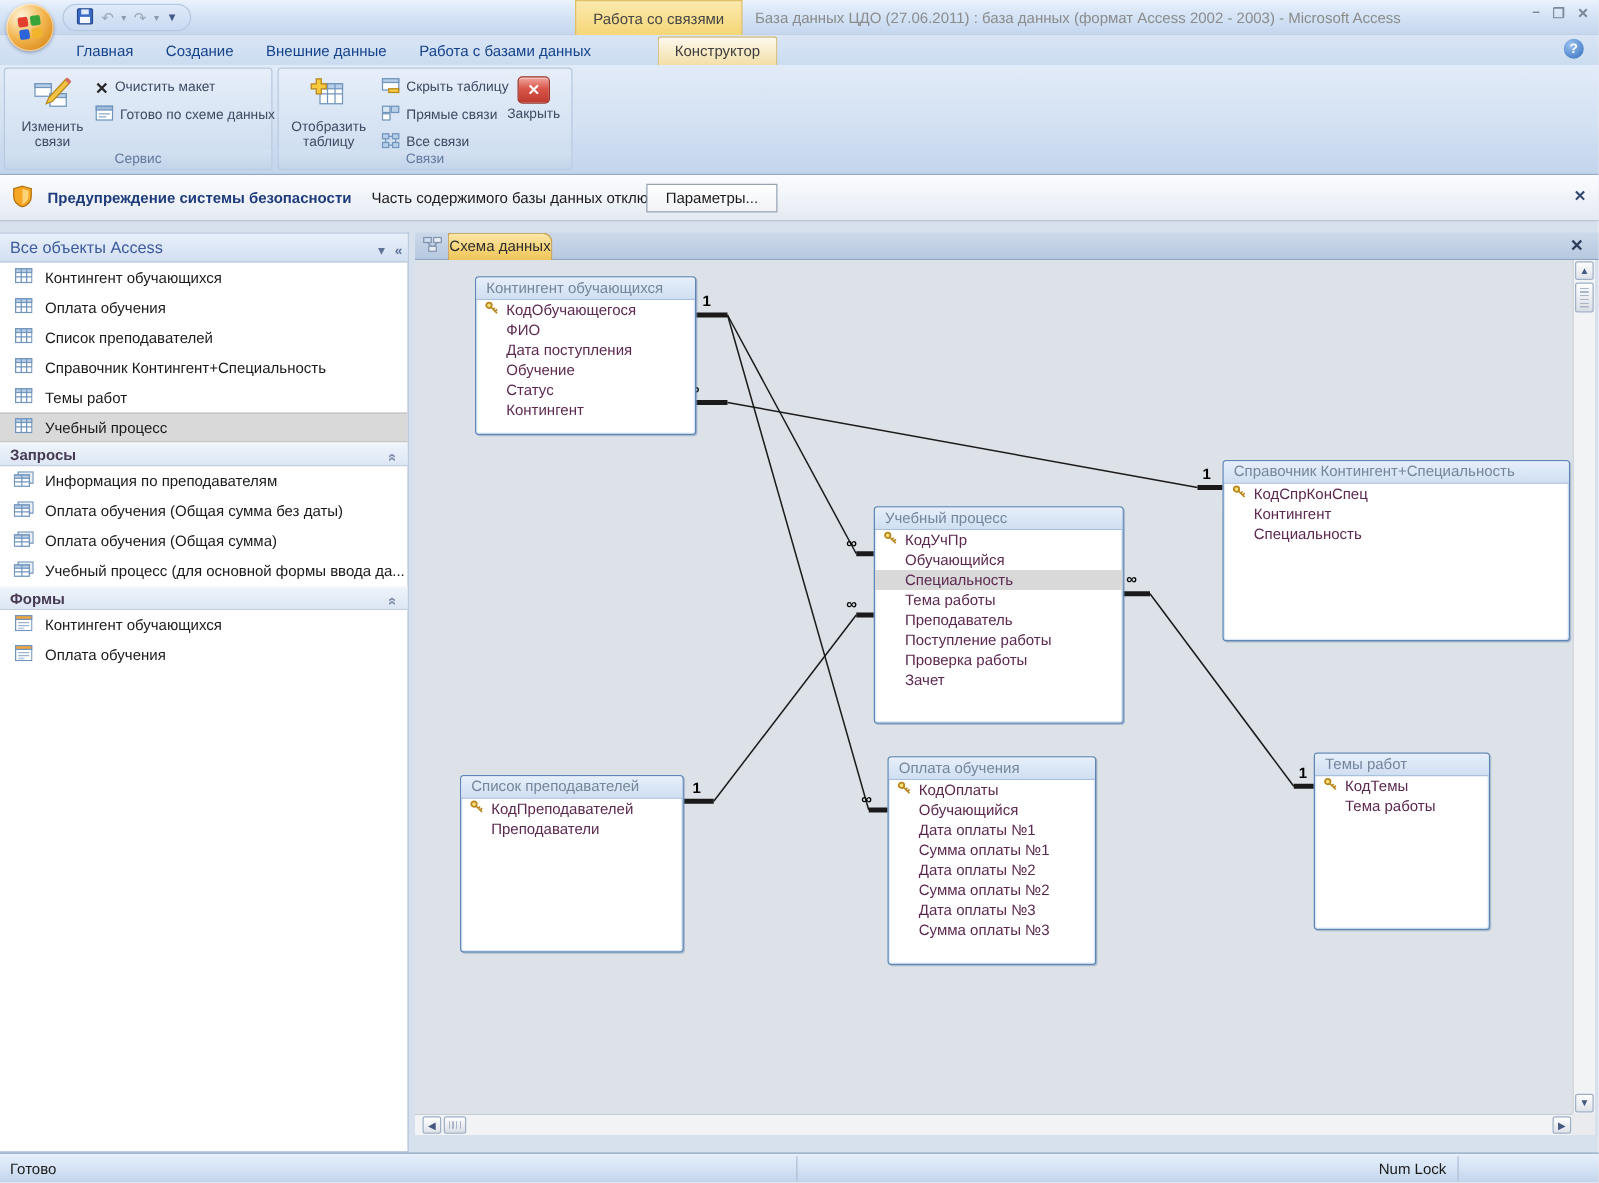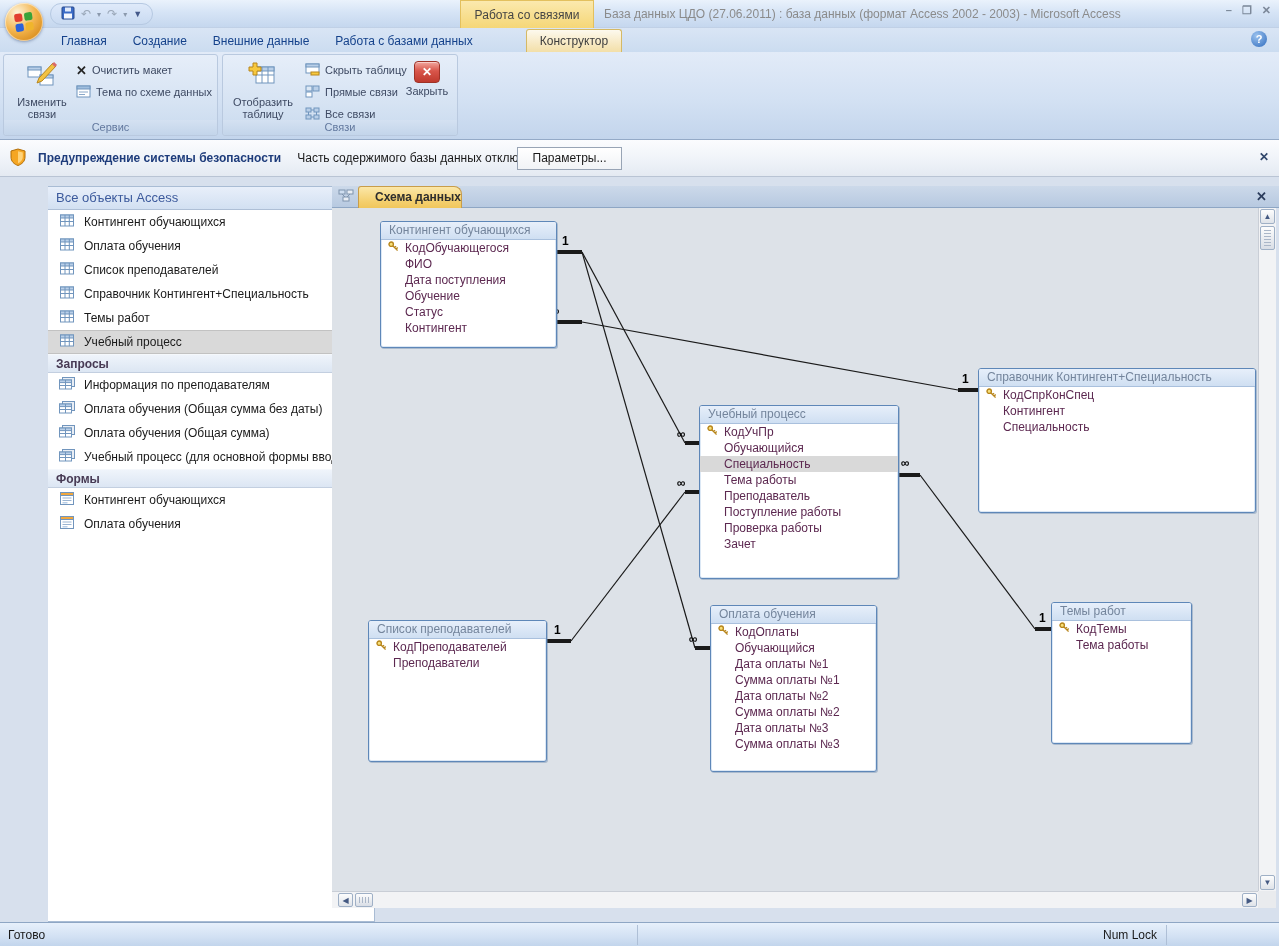--- a/index.html
+++ b/index.html
@@ -72,21 +72,21 @@
     border-bottom:1px solid #b9c4d4; display:flex; align-items:center; }
   .sec-title { font-weight:bold; color:#1e3c7b; margin-left:12px; }
   .sec-msg { margin-left:16px; color:#1a1a1a; }
   .sec-btn { position:absolute; left:517px; top:7px; width:105px; height:23px;
     background:linear-gradient(#ffffff,#f1f3f6); border:1px solid #98a4b5; text-align:center;
     line-height:21px; color:#1a1a1a; }
   .sec-close { position:absolute; right:10px; top:10px; color:#31476b; font-weight:bold; }
 
   
   .sidebar { position:absolute; left:0; top:186px; width:327px; height:736px;
-    background:#fff; border:1px solid #a9bcd4; border-left:none;margin-left:48px; }
+    background:#fff; border:1px solid #a9bcd4; border-left:none; }
   .sb-header { height:23px; background:linear-gradient(#e8effa,#d2e0f2);
     border-bottom:1px solid #aebfd6; color:#3c5a9c; font-size:13px; padding-left:8px;
     line-height:22px; position:relative; }
   .sb-header .hbtns { position:absolute; right:4px; top:3px; display:flex; gap:8px;
     color:#5f729a; font-size:11px; }
   .sb-section-h { height:19px; background:linear-gradient(#eff4fb,#dce6f3);
     border-top:1px solid #f5f8fc; border-bottom:1px solid #c3cfe0; color:#473a54;
     font-weight:bold; padding-left:8px; line-height:18px; position:relative; }
   .chev { position:absolute; right:8px; top:2px; color:#7a8aa5; font-weight:bold;
     display:inline-block; transform:rotate(90deg); }
@@ -94,24 +94,24 @@
   .nav-item.selected { background:#d9d9d9; border-top:1px solid #c2c2c2;
     border-bottom:1px solid #c2c2c2; }
   .nav-item .row-icon { width:22px; margin-left:8px; text-align:center; }
   .nav-item .row-label { margin-left:6px; white-space:nowrap; overflow:hidden; }
 
   
   .docarea { position:absolute; left:332px; top:186px; width:947px; height:736px; }
   .tabstrip { position:absolute; left:0; top:0; width:947px; height:22px;
     background:linear-gradient(#ccd9ea,#b7c9e0); border-bottom:1px solid #8ea6c4; }
   .doctab-icon { position:absolute; left:6px; top:3px; }
-  .doctab { position:absolute; left:26px; top:0; width:104px; height:22px;
+  .doctab { position:absolute; left:26px; top:0; width:84px; height:22px;
     background:linear-gradient(#fbe7a8,#f4cf6d 70%,#f0c65c);
     border:1px solid #c89d4a; border-bottom:none; border-radius:3px 8px 0 0;
-    font-weight:bold; color:#2d2d2d; text-align:right; line-height:21px; }
+    font-weight:normal; color:#2d2d2d; text-align:center; line-height:21px; }
   .doc-close { position:absolute; right:12px; top:3px; color:#2b3c5c; font-weight:bold;
     font-size:13px; }
 
   .canvas { position:absolute; left:0; top:22px; width:926px; height:697px;
     background:#dde2e8; overflow:hidden; }
   .canvas svg.rel { position:absolute; left:0; top:0; }
   .card { position:absolute; font-weight:bold; font-size:12px; color:#000; line-height:12px; }
 
   .entity { position:absolute; background:#fff; border:1px solid #5e87b8; border-radius:3px;
     box-shadow:1px 1px 0 rgba(110,140,175,.45), inset 0 0 0 1px #dce8f5; overflow:hidden; }
@@ -216,21 +216,21 @@
         <span>Очистить макет</span>
       </div>
       <div class="smallbtn" style="left:72px; top:28px;">
         <span>
           <svg width="15" height="13" viewBox="0 0 15 13">
               <rect x="1" y="1" width="13" height="11" fill="#fff" stroke="#7195bd"></rect>
               <rect x="1" y="1" width="13" height="3" fill="#9fbede" stroke="#7195bd"></rect>
               <path d="M3 7 H12 M3 9.5 H9" stroke="#8aa8c9"></path>
             </svg>
         </span>
-        <span>Тема по схеме данных</span>
+        <span>Готово по схеме данных</span>
       </div>
       <div class="rgroup-label">Сервис</div>
     </div>
 
     <div class="rgroup" style="left:222px; width:236px;">
       <div class="bigbtn" style="left:8px;">
         <span>
           <svg width="32" height="30" viewBox="0 0 32 30">
             <rect x="9" y="6" width="18" height="16" fill="#fff" stroke="#7195bd"></rect>
               <rect x="9" y="6" width="18" height="4" fill="#b9cfe8" stroke="#7195bd"></rect>

